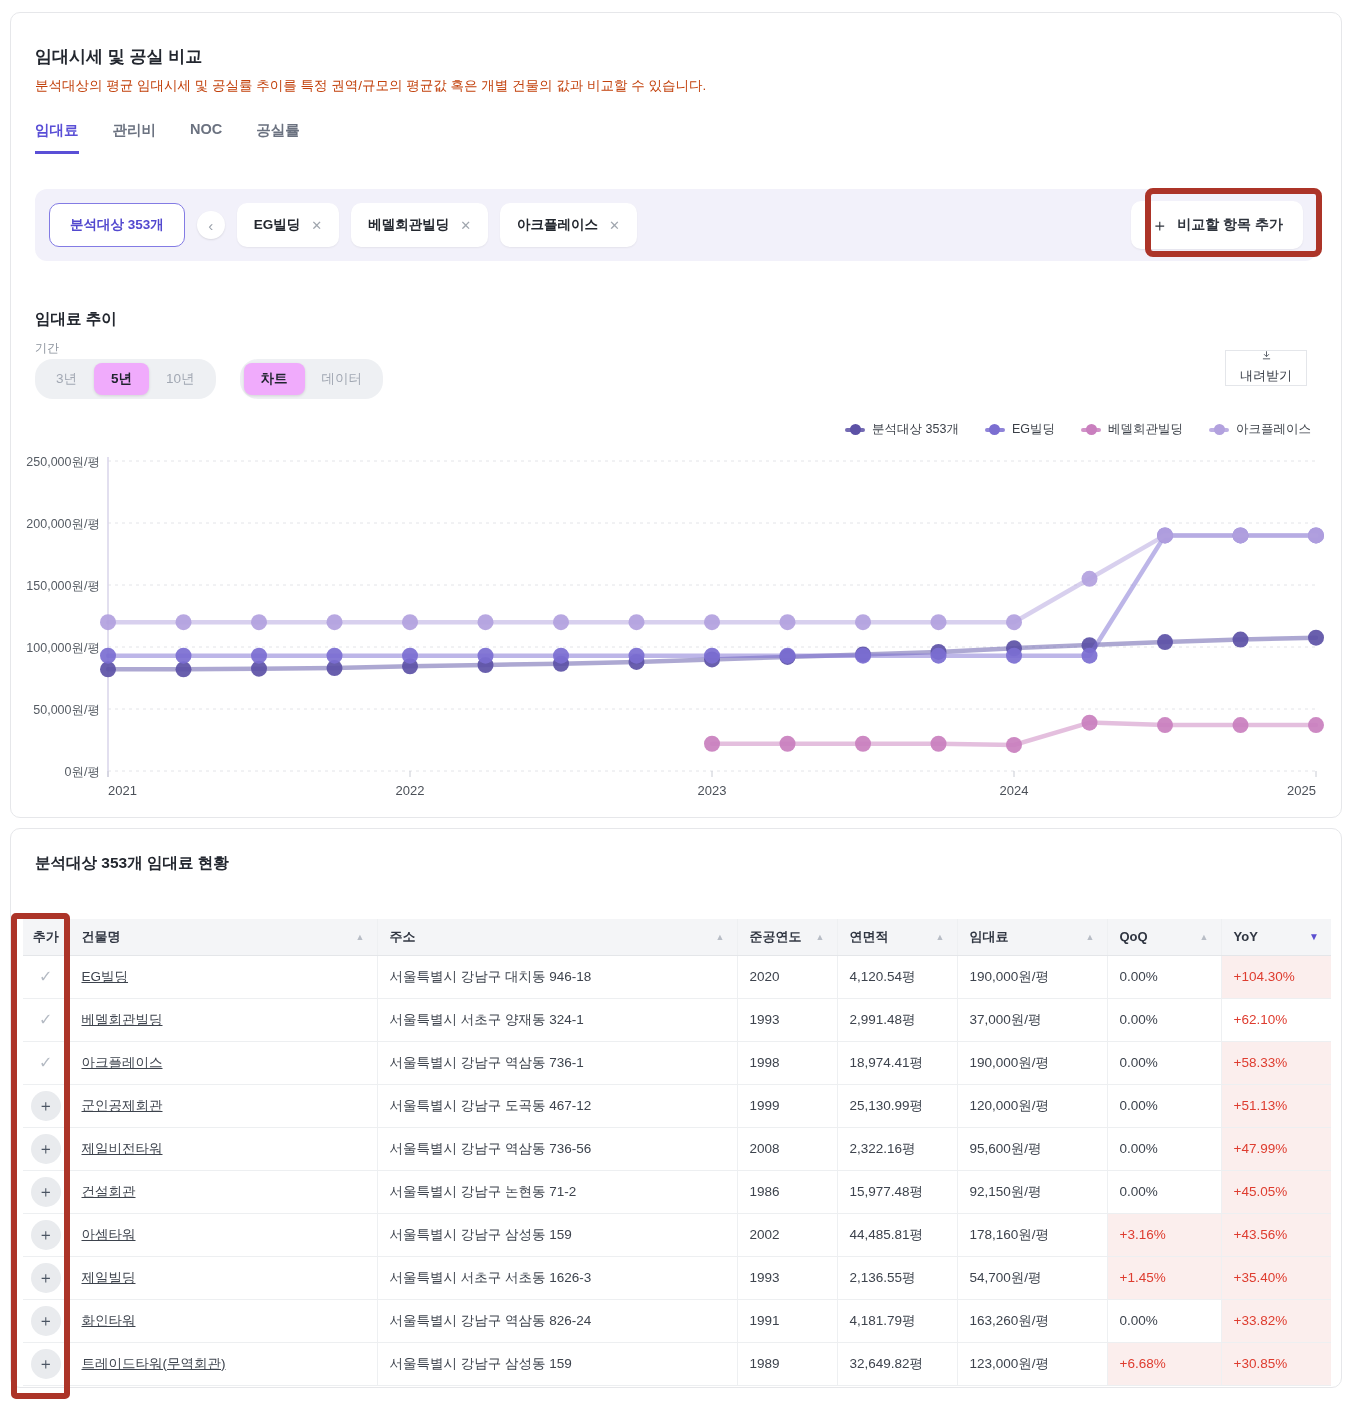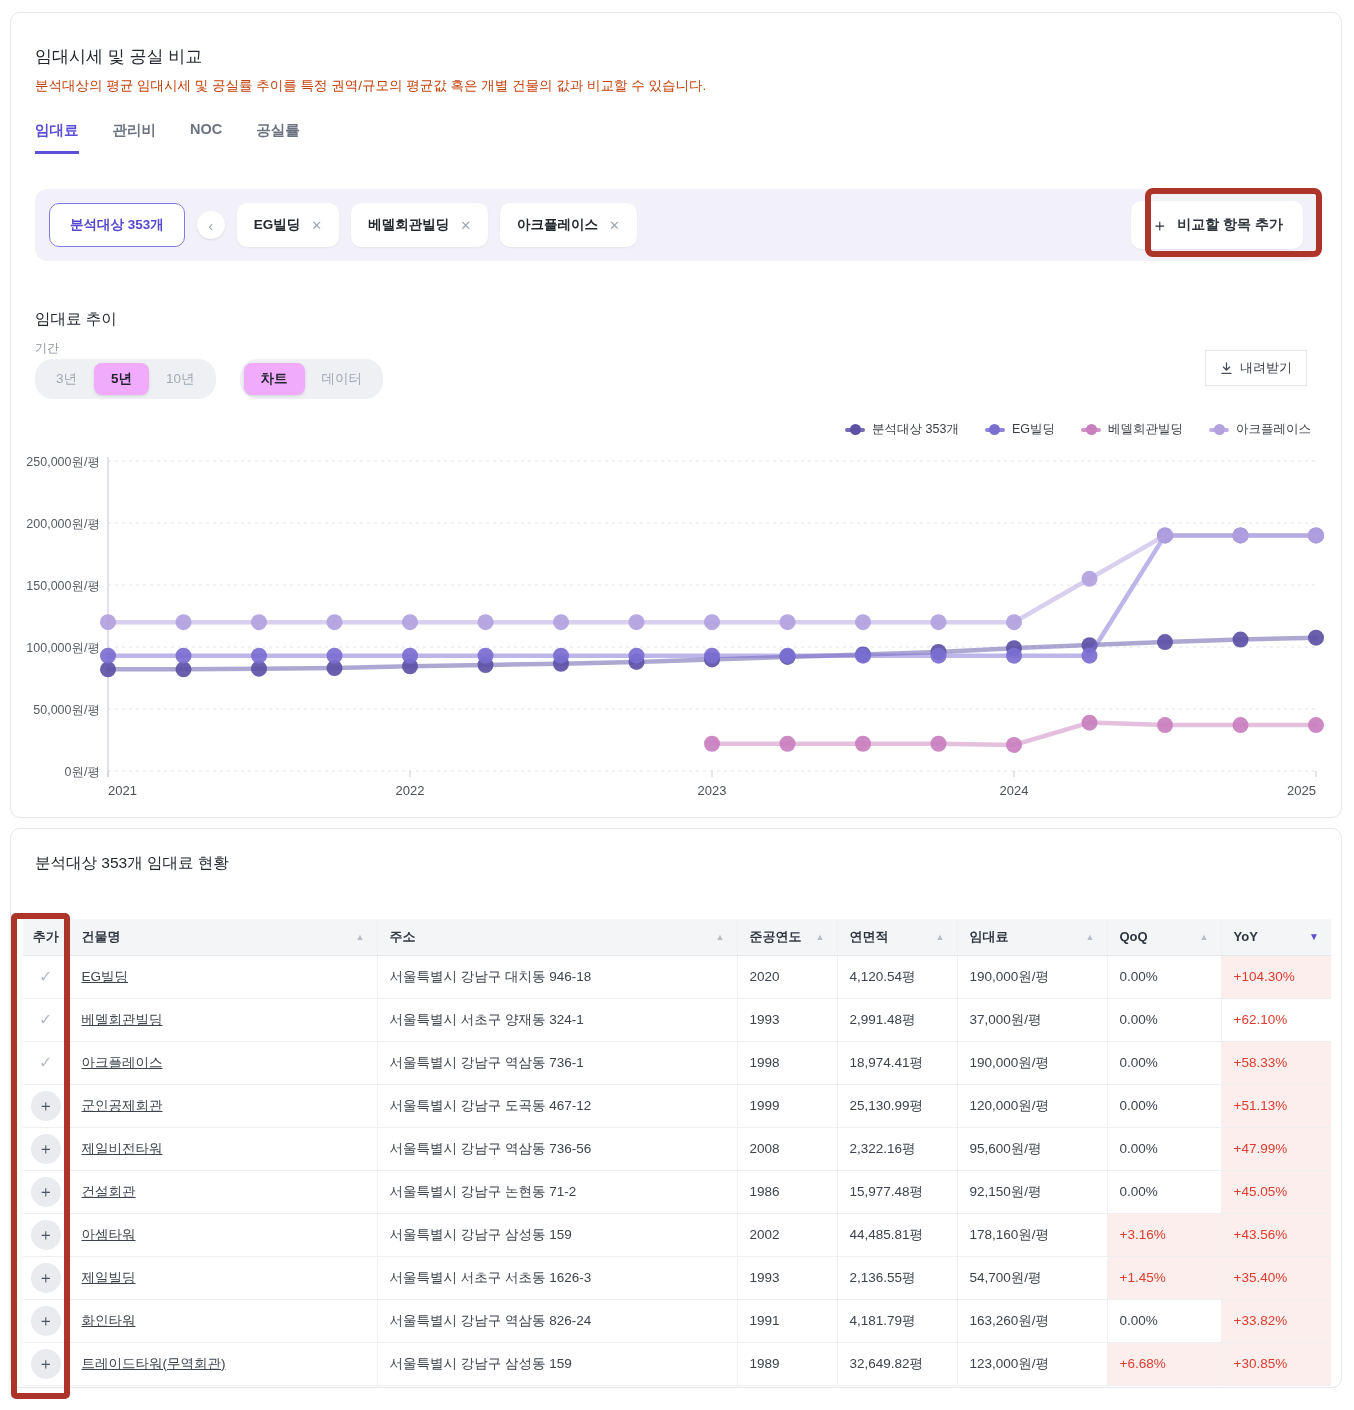--- a/index.html
+++ b/index.html
@@ -3,21 +3,21 @@
 <meta charset="utf-8">
 <style>
   * { margin:0; padding:0; box-sizing:border-box; }
   html,body { width:1354px; height:1410px; background:#fff;
     font-family:"Liberation Sans","DejaVu Sans",sans-serif; color:#30343c; }
   body { position:relative; overflow:hidden; }
   .card { position:absolute; left:10px; width:1332px; background:#fff;
     border:1px solid #e6e7ea; border-radius:10px; }
   #card-top { top:12px; height:806px; }
   #card-table { top:828px; height:560px; }
-  .card-title { position:absolute; left:24px; font-size:17px; font-weight:normal; color:#23272f; }
+  .card-title { position:absolute; left:24px; font-size:17px; font-weight:bold; color:#23272f; }
   .card-desc { position:absolute; left:24px; font-size:13.5px; color:#c2410c; }
 
   
   .tabs { position:absolute; left:24px; top:108px; display:flex; gap:34px; }
   .tab { font-size:14.5px; color:#6b7280; font-weight:600; padding-bottom:11px; cursor:pointer; }
   .tab.active { color:#5a4fd6; border-bottom:3px solid #5a4fd6; }
 
   
   .filter-bar { position:absolute; left:24px; right:24px; top:176px; height:72px;
     background:#f2f1fa; border-radius:12px; display:flex; align-items:center; padding:0 14px; gap:12px; }
@@ -38,21 +38,21 @@
 
   
   .period-label { position:absolute; left:24px; top:327px; font-size:12px; color:#8a919b; }
   .seg-row { position:absolute; left:24px; top:346px; display:flex; gap:24px; }
   .seg-group { background:#eef0f3; border-radius:18px; padding:4px; display:flex; }
   .seg { height:32px; padding:0 17px; border-radius:8px; font-size:13.5px; color:#a2a8b3;
     display:flex; align-items:center; cursor:pointer; }
   .seg.selected { background:#f0abfc; color:#1f242e; font-weight:bold; box-shadow:0 1px 3px rgba(0,0,0,.12); }
   .download-btn { position:absolute; right:34px; top:337px; height:36px; padding:0 14px;
     background:#fff; border:1px solid #e4e6ea; border-radius:0; font-size:13px; color:#3a3f49;
-    display:flex; align-items:center; gap:7px; font-family:inherit; }
+    display:flex; align-items:center; gap:7px; font-family:inherit;flex-direction:column; }
 
   
   .legend { position:absolute; right:30px; top:408px; display:flex; gap:26px; align-items:center; }
   .legend-item { display:flex; align-items:center; gap:7px; font-size:12.5px; color:#3a3f47; }
   .legend-marker { position:relative; width:20px; height:12px; }
   .legend-marker .bar { position:absolute; left:0; top:4.5px; width:20px; height:3.5px; border-radius:2px; opacity:.85; }
   .legend-marker .dot { position:absolute; left:4.5px; top:0.5px; width:11px; height:11px; border-radius:50%; }
 
   svg text { font-family:"Liberation Sans","DejaVu Sans",sans-serif; }
 

